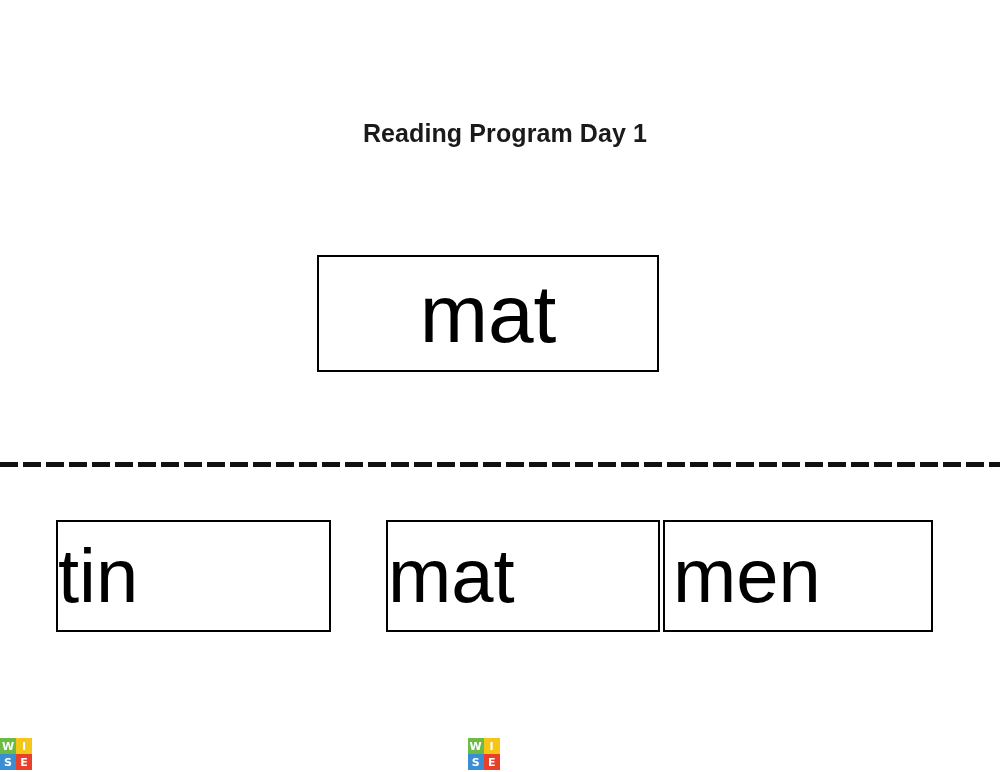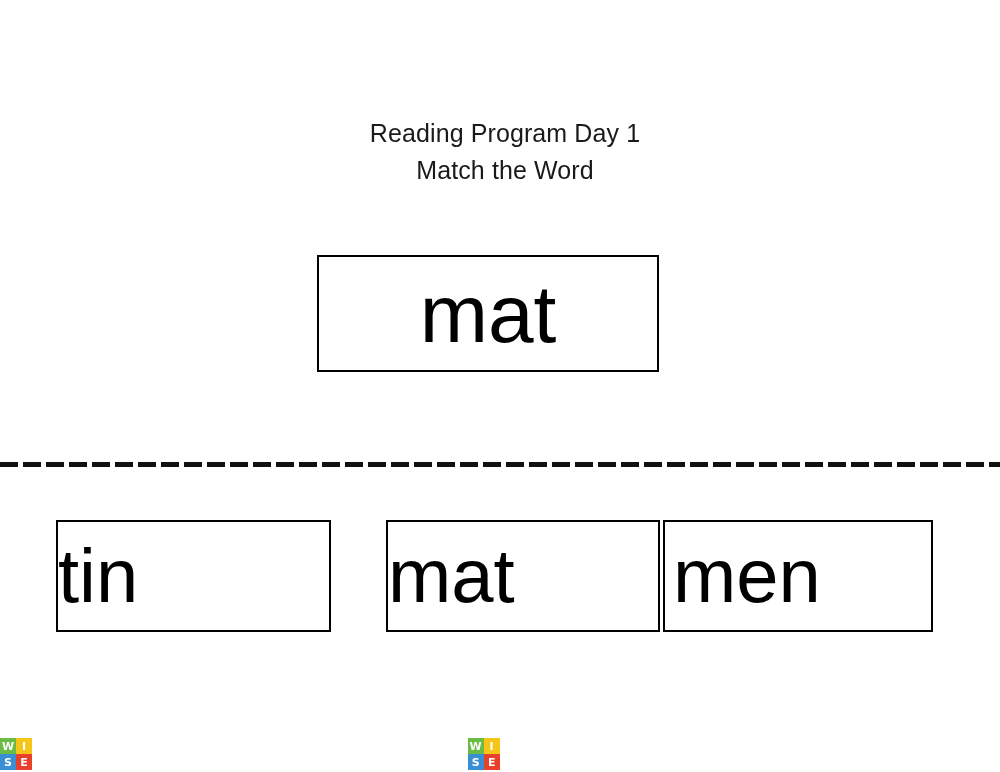--- a/index.html
+++ b/index.html
@@ -25,21 +25,21 @@
     position: absolute;
     left: 0;
     top: 115px;
     width: 1000px;
     text-align: center;
     color: #1a1a1a;
   }
   .title-line {
     font-size: 25px;
     line-height: 37px;
-    font-weight: 400;
+    font-weight: 700;
     letter-spacing: 0.1px;
     white-space: pre;
     padding-left: 10px;
   }
 
   
   .prompt-box {
     position: absolute;
     left: 317px;
     top: 255px;
@@ -164,21 +164,20 @@
     -webkit-text-stroke: 0;
   }
 </style>
 </head>
 <body>
 
 <div class="sheet">
 
   <div class="title-block">
     <div class="title-line">Reading Program Day 1</div>
-    <div class="title-line">Match the Word</div>
   </div>
 
   <div class="prompt-box">
     <span class="prompt-word">mat</span>
   </div>
 
   <div class="divider"></div>
 
   <div class="answer-row">
     <div class="answer-box center pos-0">

